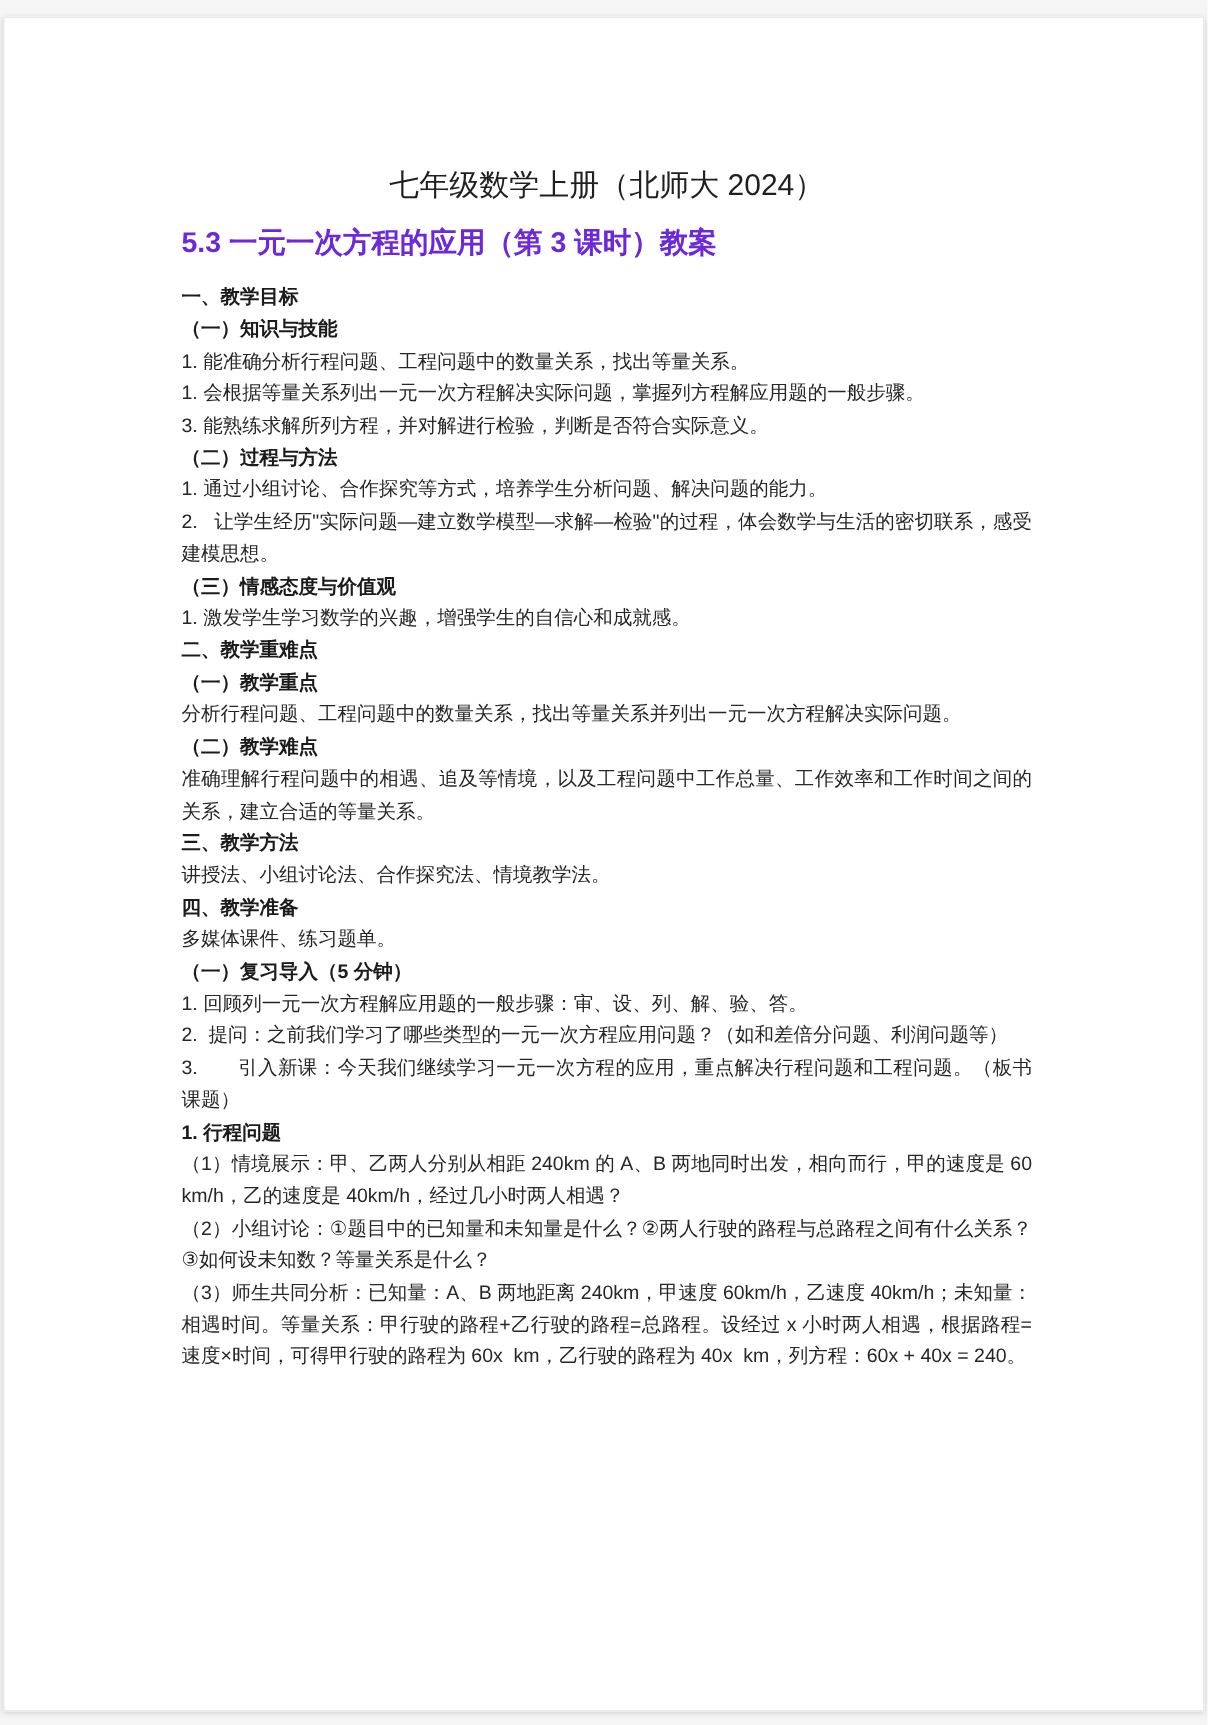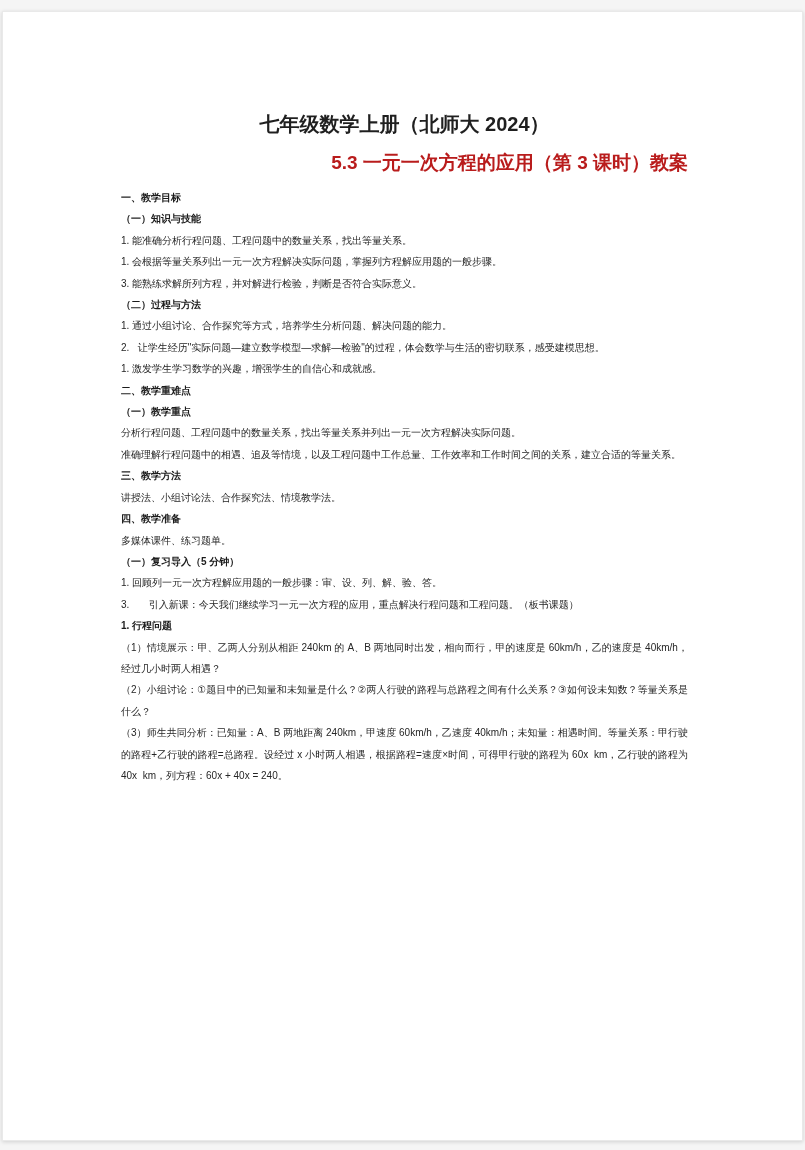--- a/index.html
+++ b/index.html
@@ -22,42 +22,42 @@
     bottom: 9px;
     background: #ffffff;
     border: 1px solid #e9e9e9;
     box-shadow: 0 1px 4px rgba(0,0,0,0.15);
     box-sizing: border-box;
     padding: 99px 114px 0 118px;
     overflow: hidden;
   }
   .doc-title {
     font-size: 20px;
-    font-weight: 700;
+    font-weight: 400;
     color: #1f1f1f;
     text-align: center;
     line-height: 26px;
     margin: 0 0 13px 0;
     white-space: pre-wrap;
   }
   .doc-subtitle {
     font-size: 19px;
     font-weight: 700;
-    color: #b91c1c;
-    text-align: right;
+    color: #6d28d9;
+    text-align: left;
     line-height: 26px;
     margin: 0 0 11px 0;
     white-space: pre-wrap;
   }
   .doc-body {
     color: #262626;
   }
   .para {
     margin: 0;
-    font-size: 10px;
+    font-size: 13px;
     line-height: 21.4px;
     white-space: pre-wrap;
     word-break: break-all;
     text-align: justify;
   }
   .para.bold {
     font-weight: 700;
     color: #1b1b1b;
   }
 </style>
@@ -69,30 +69,33 @@
   <h2 class="doc-subtitle">5.3 一元一次方程的应用（第 3 课时）教案</h2>
   <div class="doc-body">
       <p class="para bold">一、教学目标</p>
       <p class="para bold">（一）知识与技能</p>
       <p class="para">1. 能准确分析行程问题、工程问题中的数量关系，找出等量关系。</p>
       <p class="para">1. 会根据等量关系列出一元一次方程解决实际问题，掌握列方程解应用题的一般步骤。</p>
       <p class="para">3. 能熟练求解所列方程，并对解进行检验，判断是否符合实际意义。</p>
       <p class="para bold">（二）过程与方法</p>
       <p class="para">1. 通过小组讨论、合作探究等方式，培养学生分析问题、解决问题的能力。</p>
       <p class="para">2.   让学生经历"实际问题—建立数学模型—求解—检验"的过程，体会数学与生活的密切联系，感受建模思想。</p>
+      <p class="para bold">（三）情感态度与价值观</p>
       <p class="para">1. 激发学生学习数学的兴趣，增强学生的自信心和成就感。</p>
       <p class="para bold">二、教学重难点</p>
       <p class="para bold">（一）教学重点</p>
       <p class="para">分析行程问题、工程问题中的数量关系，找出等量关系并列出一元一次方程解决实际问题。</p>
+      <p class="para bold">（二）教学难点</p>
       <p class="para">准确理解行程问题中的相遇、追及等情境，以及工程问题中工作总量、工作效率和工作时间之间的关系，建立合适的等量关系。</p>
       <p class="para bold">三、教学方法</p>
       <p class="para">讲授法、小组讨论法、合作探究法、情境教学法。</p>
       <p class="para bold">四、教学准备</p>
       <p class="para">多媒体课件、练习题单。</p>
       <p class="para bold">（一）复习导入（5 分钟）</p>
       <p class="para">1. 回顾列一元一次方程解应用题的一般步骤：审、设、列、解、验、答。</p>
+      <p class="para">2.  提问：之前我们学习了哪些类型的一元一次方程应用问题？（如和差倍分问题、利润问题等）</p>
       <p class="para">3.       引入新课：今天我们继续学习一元一次方程的应用，重点解决行程问题和工程问题。（板书课题）</p>
       <p class="para bold">1. 行程问题</p>
       <p class="para">（1）情境展示：甲、乙两人分别从相距 240km 的 A、B 两地同时出发，相向而行，甲的速度是 60km/h，乙的速度是 40km/h，经过几小时两人相遇？</p>
       <p class="para">（2）小组讨论：①题目中的已知量和未知量是什么？②两人行驶的路程与总路程之间有什么关系？③如何设未知数？等量关系是什么？</p>
       <p class="para">（3）师生共同分析：已知量：A、B 两地距离 240km，甲速度 60km/h，乙速度 40km/h；未知量：相遇时间。等量关系：甲行驶的路程+乙行驶的路程=总路程。设经过 x 小时两人相遇，根据路程=速度×时间，可得甲行驶的路程为 60x  km，乙行驶的路程为 40x  km，列方程：60x + 40x = 240。</p>
     </div>
 </div>
 
 </body></html>

